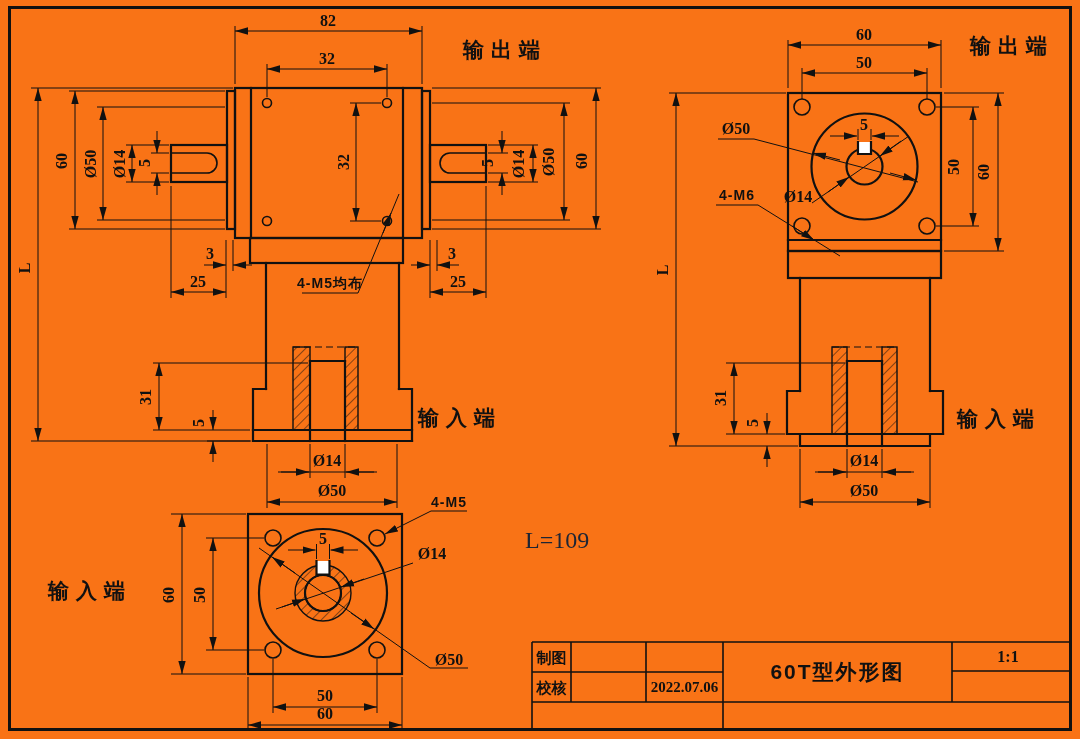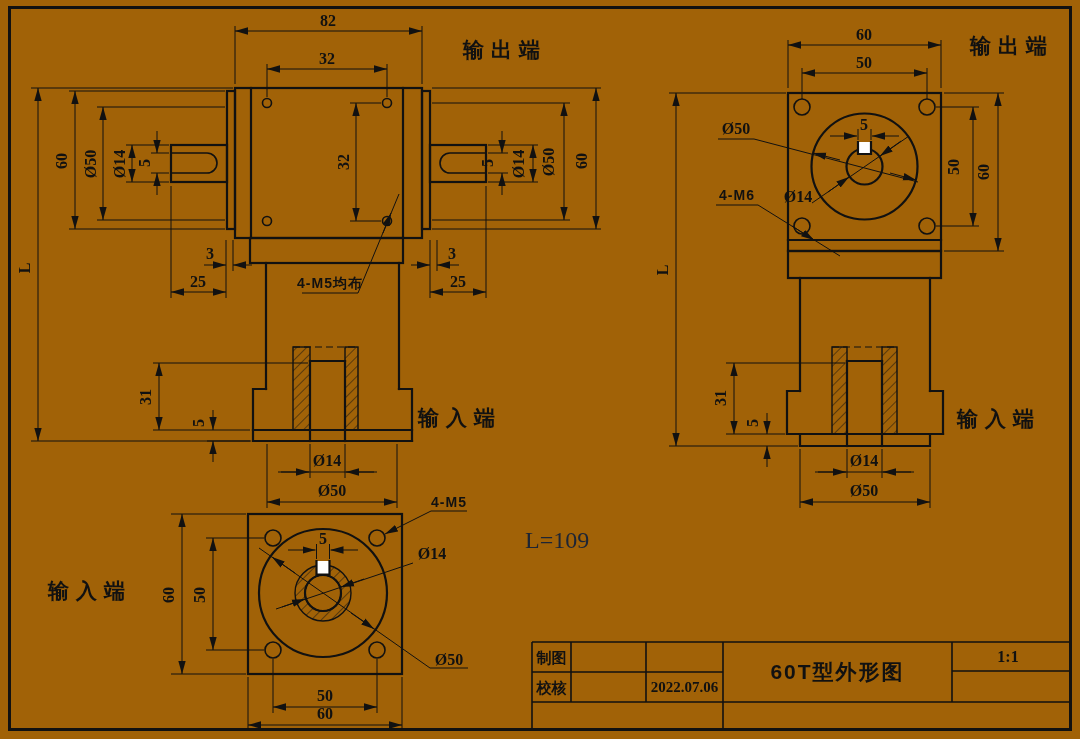--- a/index.html
+++ b/index.html
@@ -1,16 +1,16 @@
 <!DOCTYPE html>
 <html><head>
 <meta charset="utf-8">
 <style>
   html,body{margin:0;padding:0;background:#e8e8e8;}
-  .page{position:relative;width:1080px;height:739px;background:#a16207;overflow:hidden;
+  .page{position:relative;width:1080px;height:739px;background:#f97316;overflow:hidden;
         font-family:"Liberation Sans",sans-serif;}
   svg{position:absolute;left:0;top:0;}
   
   .k{stroke:#111;stroke-width:2.2;fill:none;stroke-linecap:square;}   
   .m{stroke:#111;stroke-width:1.6;fill:none;}                          
   .t{stroke:#111;stroke-width:1;fill:none;}                            
   .d{stroke:#111;stroke-width:1.2;fill:none;stroke-dasharray:7 4;}     
   .hfill{fill:url(#hat);stroke:#111;stroke-width:1.4;}
   .w{fill:#fff;stroke:none;}
   

